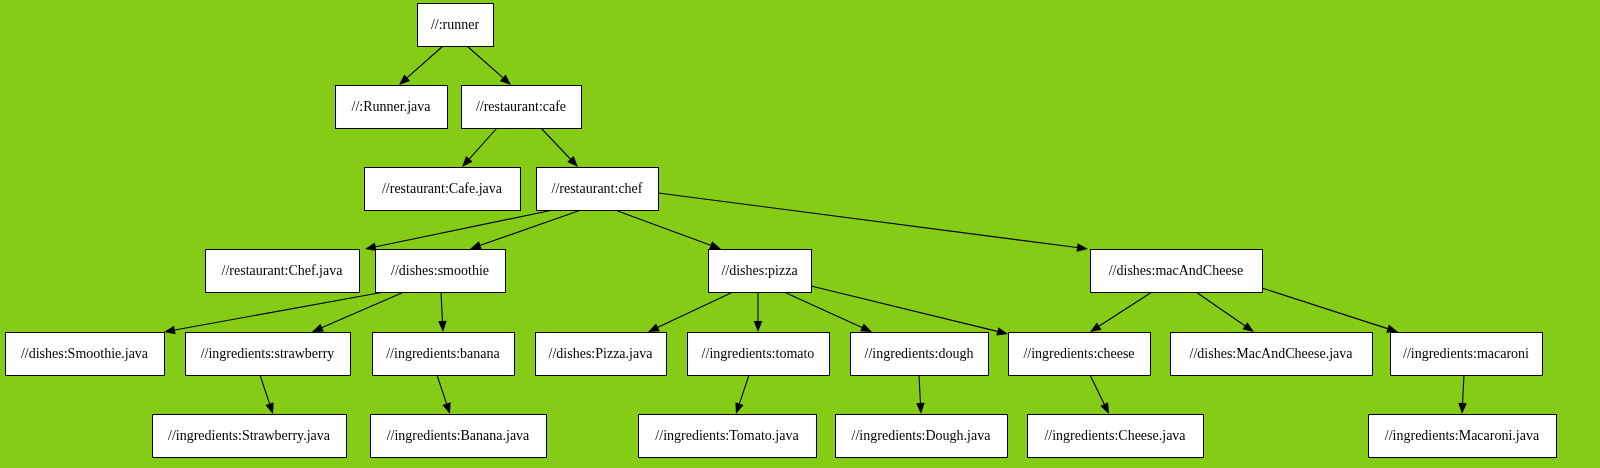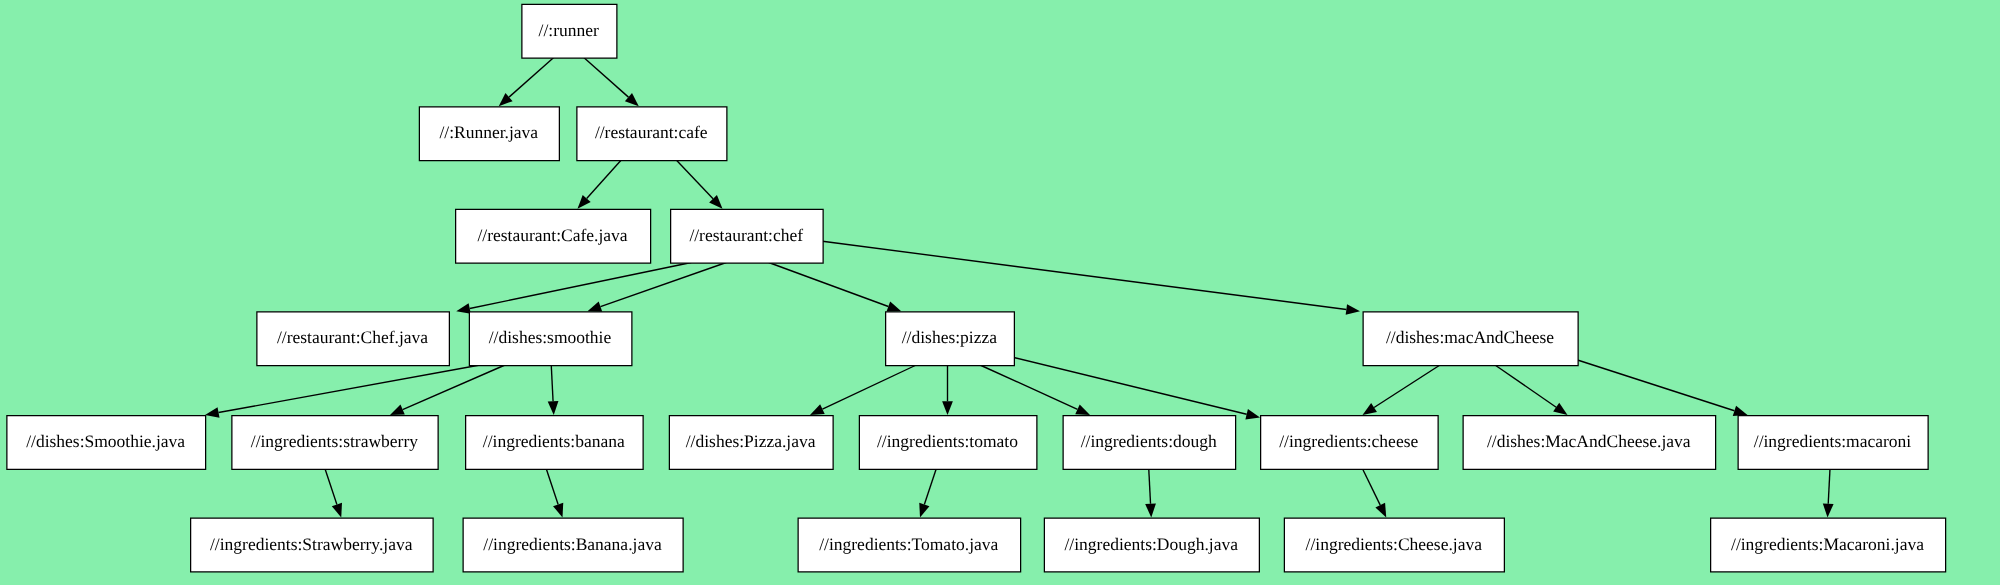--- a/index.html
+++ b/index.html
@@ -4,21 +4,21 @@
 <style>
   html, body {
     margin: 0;
     padding: 0;
     background: #ffffff;
   }
   #graph-root {
     position: relative;
     width: 1600px;
     height: 468px;
-    background: #86efac;
+    background: #84cc16;
     font-family: "Liberation Serif", "DejaVu Serif", serif;
     overflow: hidden;
   }
   #graph-svg {
     position: absolute;
     top: 0;
     left: 0;
     width: 1600px;
     height: 468px;
     display: block;

